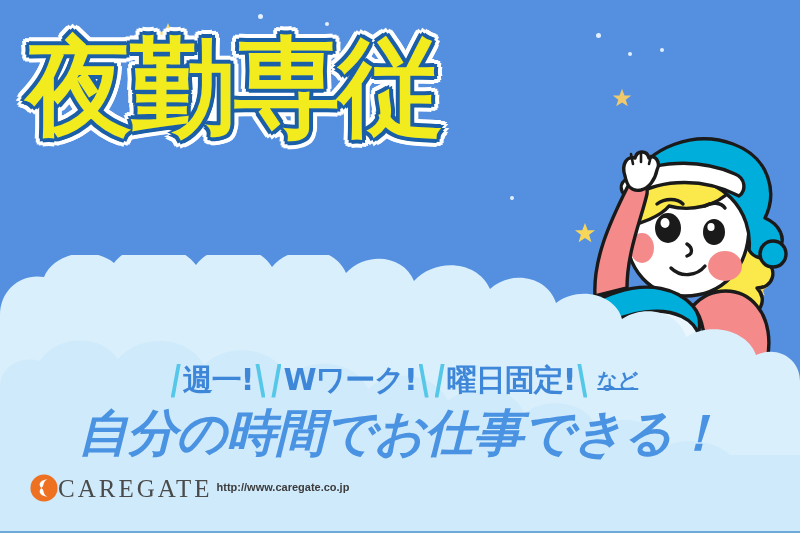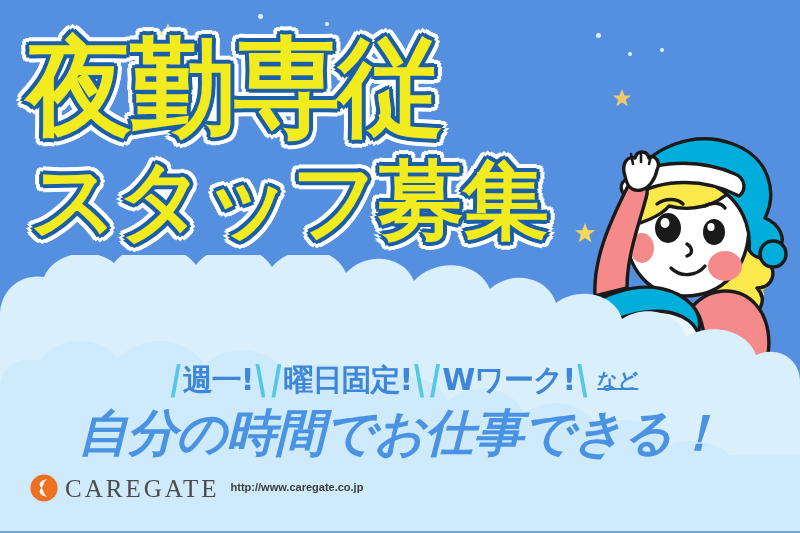--- a/index.html
+++ b/index.html
@@ -106,21 +106,21 @@
     font-family:"DejaVu Sans","Liberation Sans",sans-serif;
     font-weight:bold;font-size:50px;color:#4A93E2;
     letter-spacing:-1px;
     margin:0;
     font-style:italic;
   }
 
   
   .logo-row{
     position:absolute;left:30px;top:122px;
-    display:flex;align-items:center;gap:7px;
+    display:flex;align-items:center;
   }
   .logo-mark{width:28px;height:28px;flex:0 0 auto;}
   .logo-word{
     font-family:"Liberation Serif","DejaVu Serif",serif;
     font-size:25px;letter-spacing:3px;color:#4a4a4a;line-height:1;
   }
   .logo-url{
     font-family:"Liberation Sans",sans-serif;
     font-weight:bold;font-size:11px;color:#3b3b3b;
     margin-left:4px;padding-bottom:2px;
@@ -172,21 +172,20 @@
   <div class="dot" style="left:628px;top:52px;width:4px;height:4px;"></div>
   <div class="dot" style="left:660px;top:48px;width:4px;height:4px;"></div>
   <div class="dot" style="left:22px;top:324px;width:5px;height:5px;"></div>
   <div class="dot" style="left:302px;top:303px;width:5px;height:5px;"></div>
   <div class="dot" style="left:338px;top:322px;width:4px;height:4px;"></div>
   <div class="dot" style="left:272px;top:326px;width:4px;height:4px;"></div>
   <div class="dot" style="left:510px;top:196px;width:4px;height:4px;"></div>
 
   <div class="title-block">
     <p class="line1">夜勤専従</p>
-    <p class="line2">スタッフ募集</p>
   </div>
 
   <div class="character">
     <svg viewBox="0 0 240 240" xmlns="http://www.w3.org/2000/svg">
       <g stroke="#1a1a1a" stroke-width="3.4" stroke-linejoin="round" stroke-linecap="round">
 
         <path d="M150 70 C196 72 206 110 200 140 C214 150 208 168 192 168
                  C204 180 194 198 178 194 C186 210 170 222 156 208
                  C150 196 148 160 150 120 Z" fill="#FBE84A"></path>
 
@@ -287,27 +286,27 @@
     <div class="tagline-row">
 
       <span class="chip">
         <span class="slash l"></span>
         <span class="chip-text">週一!</span>
         <span class="slash r"></span>
       </span>
 
       <span class="chip">
         <span class="slash l"></span>
-        <span class="chip-text">曜日固定!</span>
+        <span class="chip-text">Wワーク!</span>
         <span class="slash r"></span>
       </span>
 
       <span class="chip">
         <span class="slash l"></span>
-        <span class="chip-text">Wワーク!</span>
+        <span class="chip-text">曜日固定!</span>
         <span class="slash r"></span>
       </span>
 
       <span class="nado">など</span>
     </div>
 
     <p class="headline">自分の時間でお仕事できる！</p>
 
     <div class="logo-row">
       <svg class="logo-mark" viewBox="0 0 64 64" xmlns="http://www.w3.org/2000/svg">

